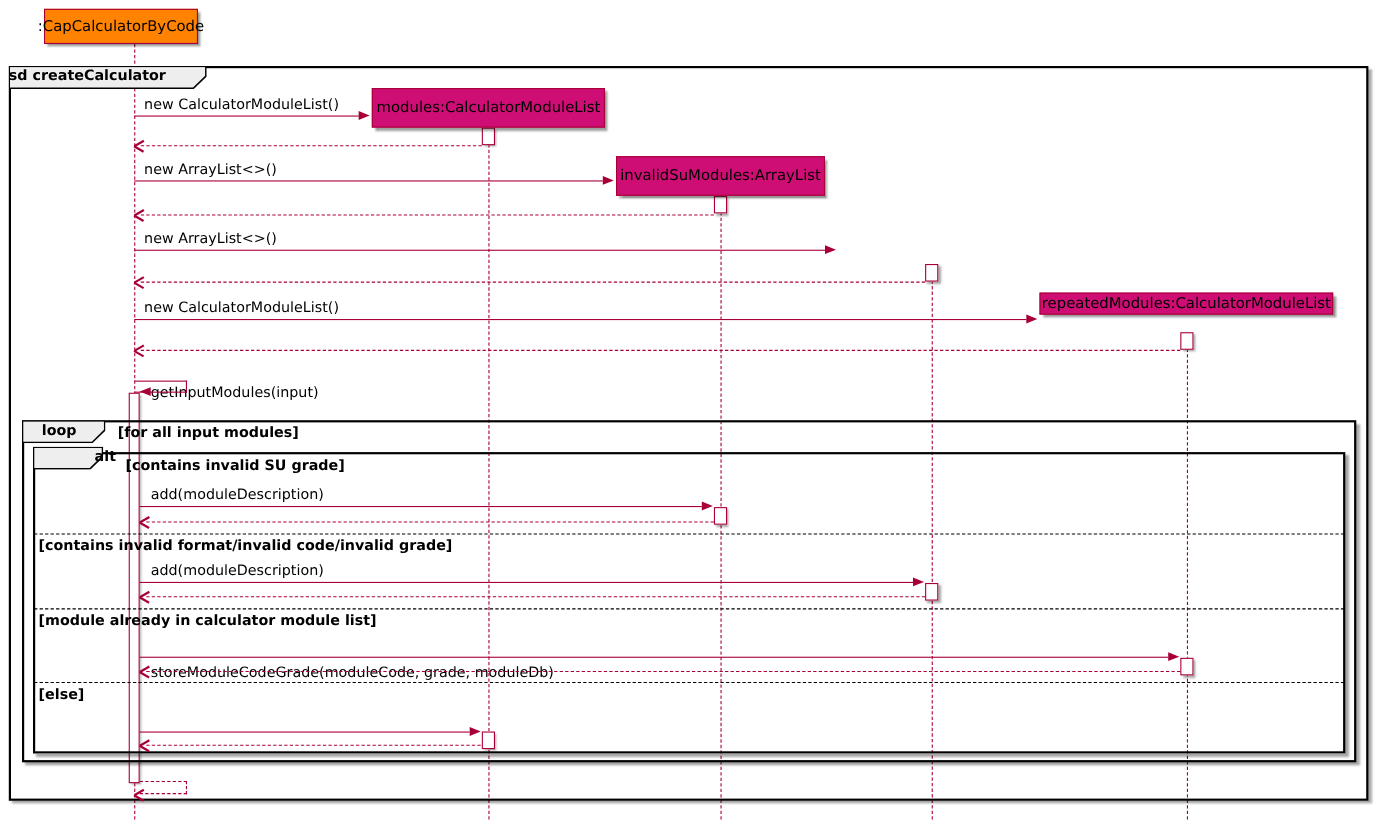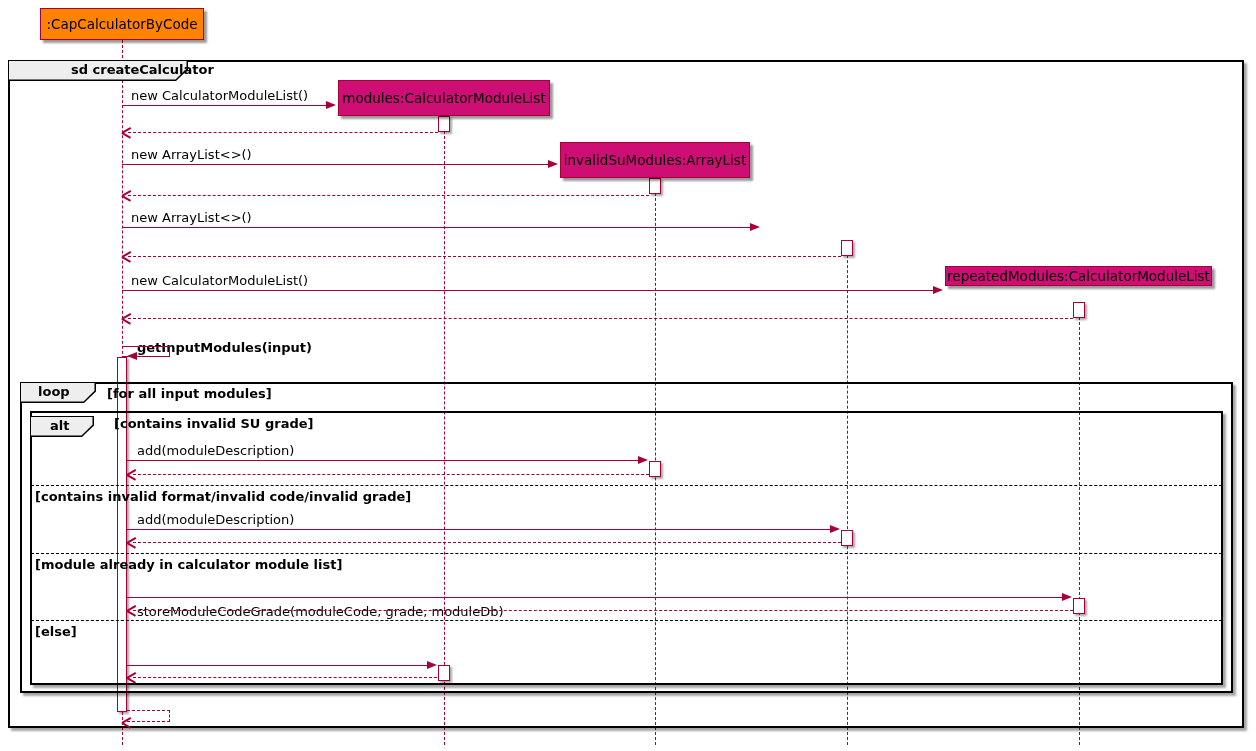--- a/index.html
+++ b/index.html
@@ -57,33 +57,33 @@
   <div class="act" style="left:1073px;top:302px;width:12px;height:16px;"></div>
   <div class="act" style="left:649px;top:461px;width:12px;height:16px;"></div>
   <div class="act" style="left:841px;top:530px;width:12px;height:16px;"></div>
   <div class="act" style="left:1073px;top:598px;width:12px;height:16px;"></div>
   <div class="act" style="left:438px;top:665px;width:12px;height:16px;"></div>
 
   <div class="frame" style="left:8px;top:60px;width:1236px;height:668px;"></div>
   <div class="ftab" style="left:8px;top:60px;width:180px;">
     <div class="ftab-bg"></div>
     <div class="ftab-fg"></div>
-    <span class="ftab-label" style="padding-left:18px;margin-left:45px;">sd createCalculator</span>
+    <span class="ftab-label" style="">sd createCalculator</span>
   </div>
 
   <div class="frame" style="left:20px;top:382px;width:1213px;height:311px;"></div>
   <div class="ftab" style="left:20px;top:382px;width:76px;">
     <div class="ftab-bg"></div>
     <div class="ftab-fg"></div>
     <span class="ftab-label" style="padding-left:18px;">loop</span>
   </div>
   <div class="guard" style="left:107px;top:386px;">[for all input modules]</div>
 
   <div class="frame" style="left:30px;top:411px;width:1193px;height:274px;"></div>
-  <div class="ftab" style="left:30px;top:416px;width:64px;">
+  <div class="ftab" style="left:30px;top:406px;width:64px;padding-left:36px;">
     <div class="ftab-bg"></div>
     <div class="ftab-fg"></div>
     <span class="ftab-label" style="padding-left:20px;">alt</span>
   </div>
   <div class="guard" style="left:114px;top:416px;">[contains invalid SU grade]</div>
 
   <div class="divider" style="left:31px;top:485px;width:1191px;"></div>
   <div class="guard" style="left:35px;top:489px;">[contains invalid format/invalid code/invalid grade]</div>
   <div class="divider" style="left:31px;top:553px;width:1191px;"></div>
   <div class="guard" style="left:35px;top:557px;">[module already in calculator module list]</div>
@@ -107,21 +107,21 @@
   <div class="headR" style="left:750px;top:223px;"></div>
   <div class="rline" style="left:128px;top:256px;width:713px;"></div>
   <div class="chevL" style="left:122px;top:252px;"></div>
 
   <div class="mlabel" style="left:131px;top:273px;">new CalculatorModuleList()</div>
   <div class="mline" style="left:122px;top:290px;width:811px;"></div>
   <div class="headR" style="left:933px;top:286px;"></div>
   <div class="rline" style="left:128px;top:318px;width:945px;"></div>
   <div class="chevL" style="left:122px;top:314px;"></div>
 
-  <div class="mlabel" style="left:137px;top:340px;font-weight:bold;">getInputModules(input)</div>
+  <div class="mlabel" style="left:137px;top:350px;">getInputModules(input)</div>
   <div class="selfcall" style="left:122px;top:346px;width:48px;height:11px;"></div>
   <div class="headL" style="left:127px;top:352px;"></div>
 
   <div class="mlabel" style="left:137px;top:443px;">add(moduleDescription)</div>
   <div class="mline" style="left:127px;top:460px;width:511px;"></div>
   <div class="headR" style="left:638px;top:456px;"></div>
   <div class="rline" style="left:133px;top:474px;width:516px;"></div>
   <div class="chevL" style="left:127px;top:470px;"></div>
 
   <div class="mlabel" style="left:137px;top:512px;">add(moduleDescription)</div>
@@ -137,21 +137,21 @@
   <div class="chevL" style="left:127px;top:606px;"></div>
 
   <div class="mline" style="left:127px;top:665px;width:300px;"></div>
   <div class="headR" style="left:427px;top:661px;"></div>
   <div class="rline" style="left:133px;top:677px;width:304px;"></div>
   <div class="chevL" style="left:127px;top:673px;"></div>
 
   <div class="selfret" style="left:127px;top:710px;width:43px;height:12px;"></div>
   <div class="chevL" style="left:122px;top:718px;"></div>
 
-  <div class="pbox orange" style="left:40px;top:8px;width:164px;height:32px;">
+  <div class="pbox orange" style="left:40px;top:8px;width:140px;height:32px;">
     <span>:CapCalculatorByCode</span>
   </div>
   <div class="pbox magenta" style="left:338px;top:80px;width:212px;height:36px;">
     <span>modules:CalculatorModuleList</span>
   </div>
   <div class="pbox magenta" style="left:560px;top:142px;width:190px;height:36px;">
     <span>invalidSuModules:ArrayList</span>
   </div>
   <div class="pbox magenta" style="left:945px;top:266px;width:267px;height:20px;">
     <span>repeatedModules:CalculatorModuleList</span>

